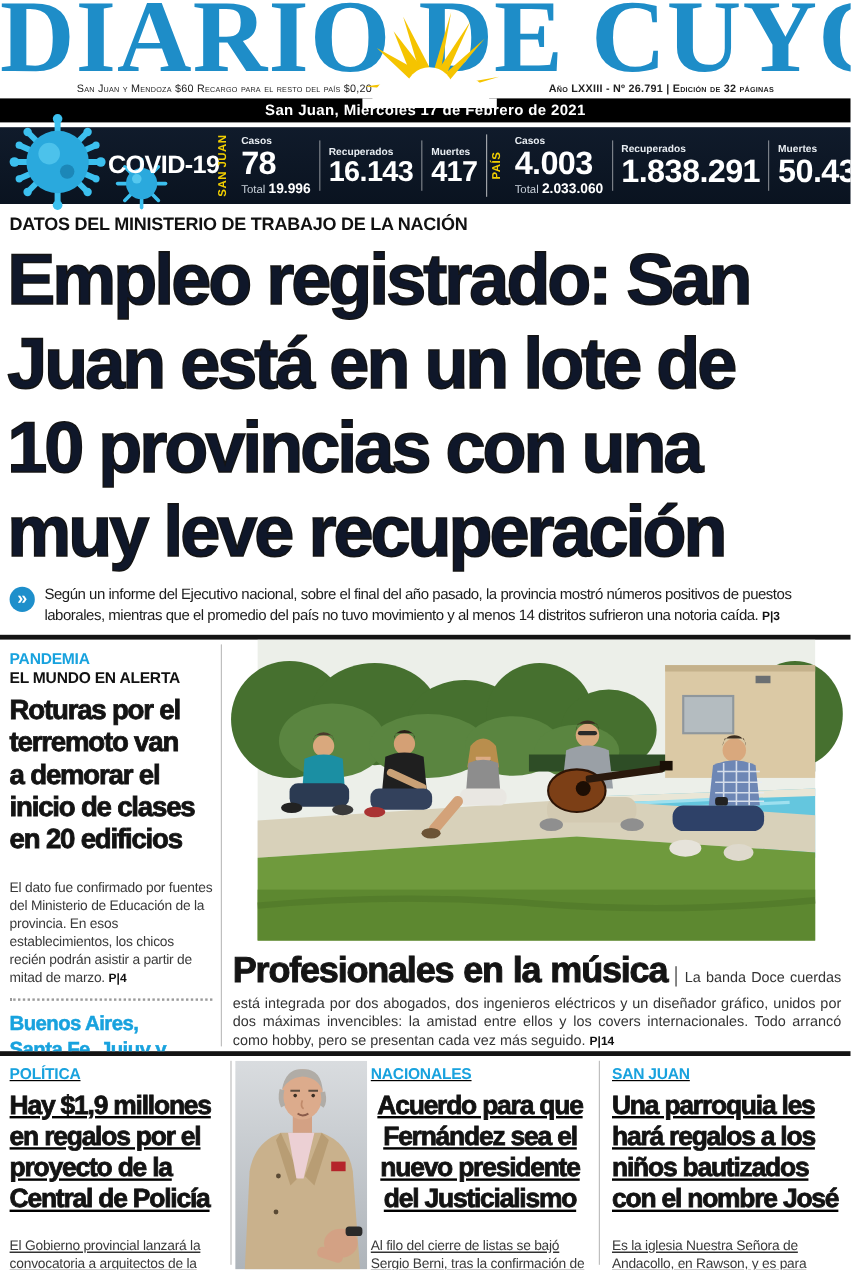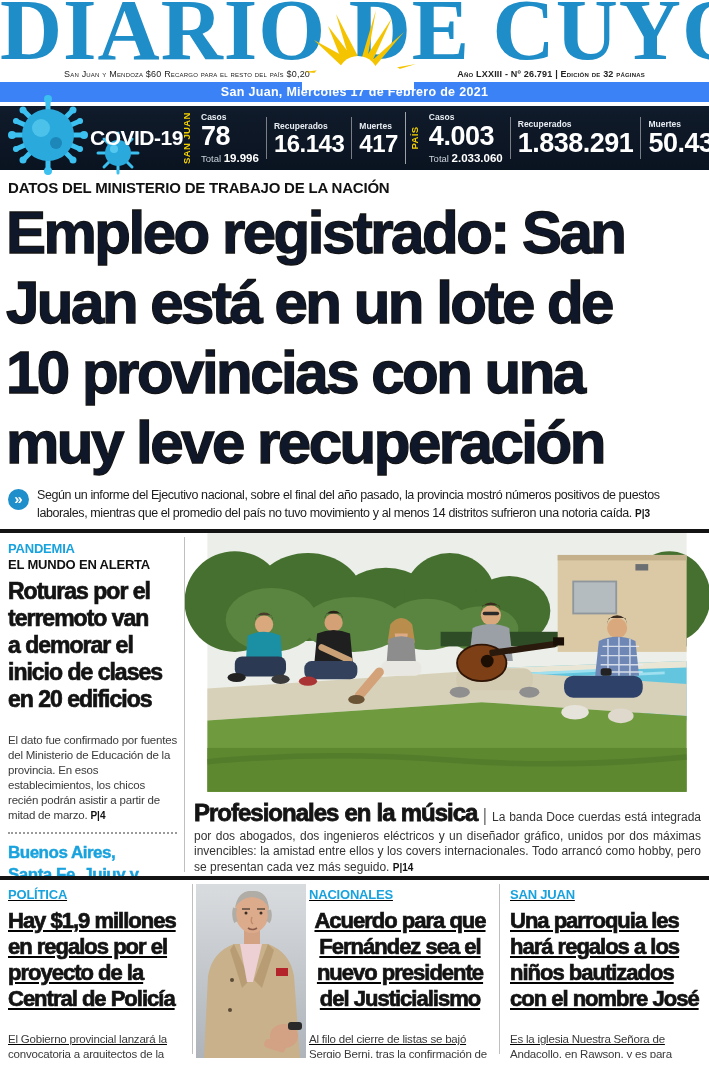--- a/index.html
+++ b/index.html
@@ -10,21 +10,21 @@
   
   .masthead { position:relative; height:82px; }
   .mast-title { position:absolute; top:-13px; left:0; right:0; text-align:center;
     font-family:"Liberation Serif", serif; font-weight:bold; font-size:86px; line-height:1;
     color:#1e8dc8; letter-spacing:1px; white-space:nowrap; }
   .sun { position:absolute; left:292px; top:6px; z-index:2; }
   .info-row { position:absolute; bottom:3px; left:0; right:0; display:flex; justify-content:space-between;
     padding:0 64px 0 64px; font-size:9px; color:#222; align-items:flex-end; }
   .pricing { font-variant:small-caps; letter-spacing:.2px; }
   .edition { font-variant:small-caps; font-weight:bold; letter-spacing:.2px; }
-  .date-bar { height:20px; background:#3b82f6; color:#fff; font-weight:bold; font-size:12.5px;
+  .date-bar { height:20px; background:#000000; color:#fff; font-weight:bold; font-size:12.5px;
     text-align:center; line-height:20px; letter-spacing:.3px; }
 
   
   .covid-wrap { margin-top:4px; position:relative; }
   .covid-bar { position:relative; height:64px; background:linear-gradient(180deg,#101b2b,#0a1320);
     color:#fff; display:flex; align-items:center; padding-left:178px; }
   .virus-svg { position:absolute; left:-4px; top:-11px; }
   .covid-title { position:absolute; left:90px; top:50%; transform:translateY(-50%);
     font-size:21px; font-weight:bold; letter-spacing:-.5px; }
   .vwrap { position:relative; width:16px; height:60px; flex:0 0 auto; }
@@ -60,21 +60,21 @@
   .col-headline { margin-top:6px; color:#131313; }
   .col-headline .hl { font-size:23px; font-weight:bold; letter-spacing:-1px; line-height:27px;
     white-space:nowrap; -webkit-text-stroke:.7px #131313; }
   .body-txt { margin-top:20px; font-size:11.5px; line-height:1.3; color:#3a3a3a; letter-spacing:-.2px; }
   .dotted { border-top:2px dotted #9a9a9a; margin:9px 0 8px 0; }
   .teaser .hl { font-size:17px; font-weight:bold; color:#18a2de; letter-spacing:-.5px; line-height:22px;
     white-space:nowrap; -webkit-text-stroke:.4px #18a2de; }
   .photo-area { flex:1; display:flex; flex-direction:column; }
   .band-photo { display:block; }
   .caption { padding:5px 8px 0 9px; font-size:12px; line-height:1.32; color:#333; text-align:justify; }
-  .cap-title { font-size:24px; font-weight:bold; color:#141414; letter-spacing:-1px;
+  .cap-title { font-size:30px; font-weight:bold; color:#141414; letter-spacing:-1px;
     -webkit-text-stroke:.8px #141414; }
   .cap-sep { color:#777; font-size:18px; padding:0 5px; }
 
   
   .bottom { display:flex; height:182px; border-top:4px solid #141414;text-decoration:underline; }
   .bcol1 { width:192px; padding:7px 6px 0 8px; overflow:hidden; }
   .bcol2 { width:306px; position:relative; padding:7px 8px 0 0; overflow:hidden; }
   .bcol3 { flex:1; padding:7px 8px 0 10px; overflow:hidden; }
   .bcol1 .hl, .bcol3 .hl { font-size:22px; line-height:26px; }
   .fern-photo { position:absolute; left:3px; top:4px; }

